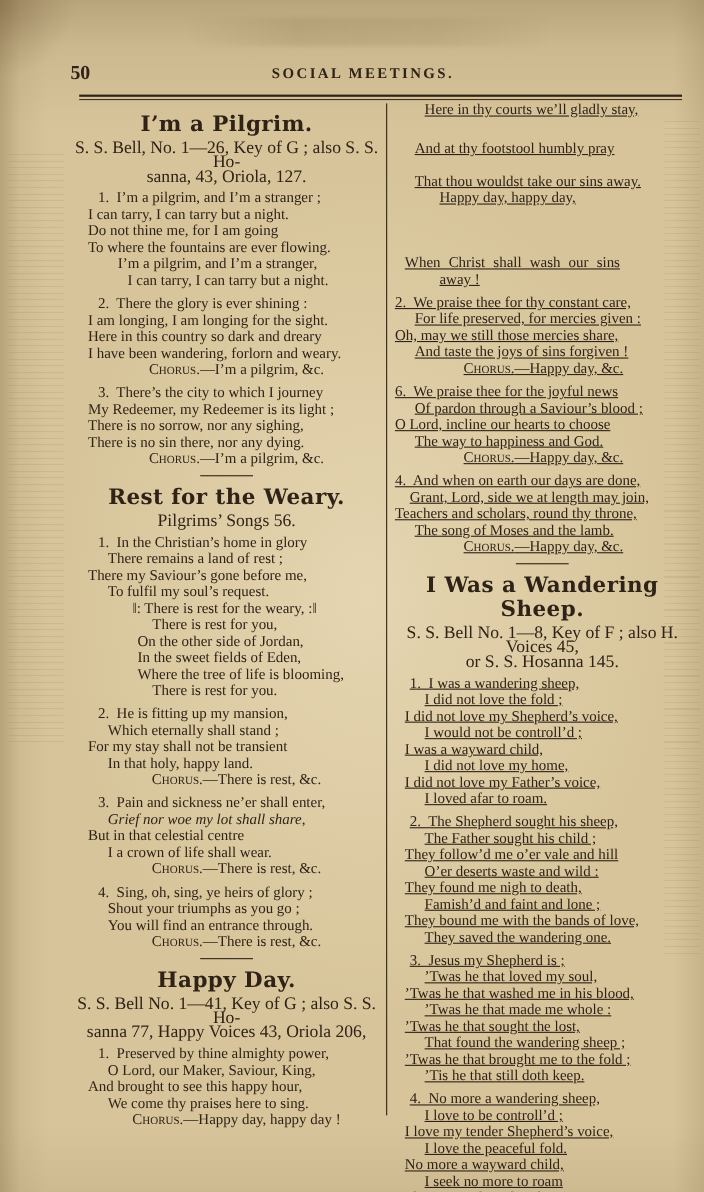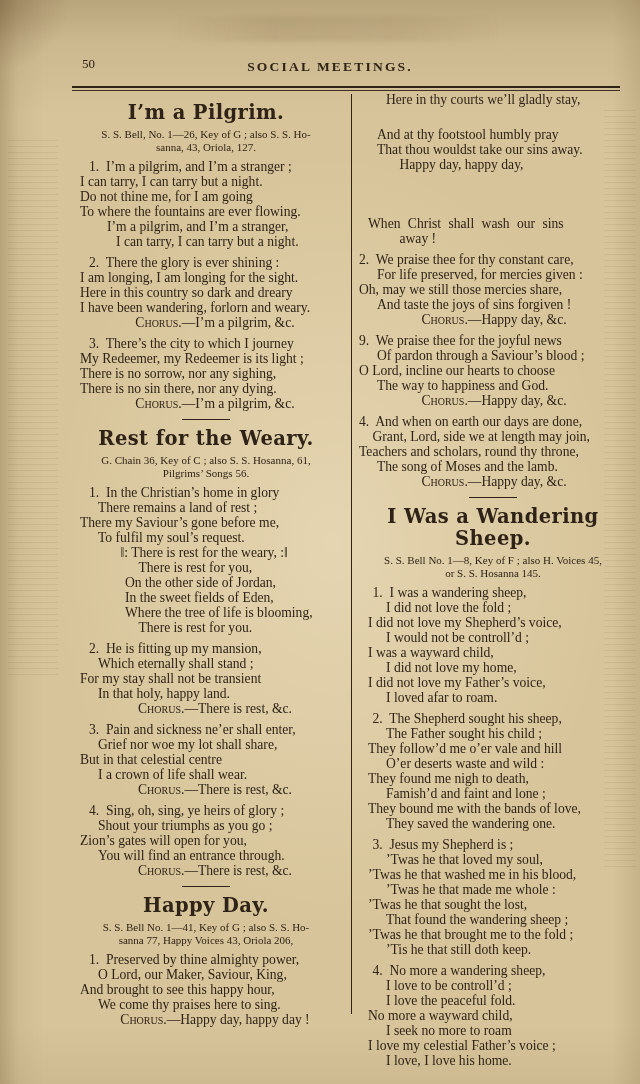--- a/index.html
+++ b/index.html
@@ -13,32 +13,32 @@
       linear-gradient(90deg, rgba(110,88,50,0.30) 0px, rgba(110,88,50,0.08) 18px, rgba(110,88,50,0) 44px),
       linear-gradient(270deg, rgba(110,88,50,0.16) 0px, rgba(110,88,50,0) 28px),
       linear-gradient(0deg, rgba(120,98,58,0.10) 0px, rgba(120,98,58,0) 60px),
       radial-gradient(ellipse 55% 45% at 52% 50%, rgba(255,246,220,0.35), rgba(255,246,220,0) 80%);
     font-family:"Liberation Serif","DejaVu Serif",serif;
     color:#2f2317;
   }
   .ghost{position:absolute;pointer-events:none;filter:blur(0.6px);}
   .ghost-staff{background:repeating-linear-gradient(180deg, rgba(105,82,45,0.10) 0 1px, rgba(105,82,45,0) 1px 6px);}
   .ghost-smudge{background:linear-gradient(90deg, rgba(105,82,45,0) 0%, rgba(105,82,45,0.13) 30%, rgba(105,82,45,0.10) 70%, rgba(105,82,45,0) 100%);filter:blur(2px);}
-  .pageno{position:absolute;left:82px;top:56px;font-size:13px;font-weight:normal;}
+  .pageno{position:absolute;left:64px;top:56px;font-size:18px;font-weight:bold;}
   .running{position:absolute;left:40px;right:20px;top:59px;text-align:center;font-size:13.5px;font-weight:bold;letter-spacing:2.2px;}
   .header-rule{position:absolute;left:72px;right:20px;top:86px;height:2px;border-top:2.3px solid #2f2317;border-bottom:1px solid #40301f;}
   .col{position:absolute;}
   .col-left{left:62px;top:94px;width:288px;}
   .col-right{left:357px;top:92px;width:272px;}
   .col-divider{position:absolute;left:350.5px;top:94px;width:1.6px;height:920px;background:#2f2317;}
   .song-title{text-align:center;font-family:"DejaVu Serif","Liberation Serif",serif;font-weight:bold;font-size:19.5px;line-height:22px;margin:8px 0 4px 0;letter-spacing:0.4px;}
-  .citation{text-align:center;font-size:11px;line-height:13px;margin:0 0 5px 0;}
+  .citation{text-align:center;font-size:16px;line-height:13px;margin:0 0 5px 0;}
   .verse{margin:0 0 6px 0;}
   .col-left .verse{padding-left:18px;}
-  .col-right .verse{padding-left:2px;}
+  .col-right .verse{padding-left:2px;text-decoration:underline;}
   .line{font-size:13.6px;line-height:15px;white-space:pre;}
   .line.chorus{text-align:center;padding-left:0 !important;}
   .chorus-label{font-variant:small-caps;}
   .song-rule{width:48px;border-top:1.7px solid #2f2317;margin:8px auto 3px auto;height:0;}
 </style>
 </head>
 <body>
 
 <div class="page">
   <div class="ghost ghost-staff" style="left:8px;top:140px;width:50px;height:540px;"></div>
@@ -73,21 +73,20 @@
       <div class="verse">
         <div class="line" style="padding-left: 9px;">3.  There’s the city to which I journey</div>
         <div class="line">My Redeemer, my Redeemer is its light ;</div>
         <div class="line">There is no sorrow, nor any sighing,</div>
         <div class="line">There is no sin there, nor any dying.</div>
         <div class="line chorus"><span class="chorus-label">Chorus.</span>—I’m a pilgrim, &amp;c.</div>
       </div>
       <div class="song-rule"></div>
       <div class="song-title">Rest for the Weary.</div>
       <div class="citation">
-        <div class="citation-line">G. Chain 36, Key of C ; also S. S. Hosanna, 61,</div>
         <div class="citation-line">Pilgrims’ Songs 56.</div>
       </div>
       <div class="verse">
         <div class="line" style="padding-left: 9px;">1.  In the Christian’s home in glory</div>
         <div class="line" style="padding-left: 18px;">There remains a land of rest ;</div>
         <div class="line">There my Saviour’s gone before me,</div>
         <div class="line" style="padding-left: 18px;">To fulfil my soul’s request.</div>
         <div class="line" style="padding-left: 40.5px;">‖: There is rest for the weary, :‖</div>
         <div class="line" style="padding-left: 58.5px;">There is rest for you,</div>
         <div class="line" style="padding-left: 45px;">On the other side of Jordan,</div>
@@ -97,29 +96,28 @@
       </div>
       <div class="verse">
         <div class="line" style="padding-left: 9px;">2.  He is fitting up my mansion,</div>
         <div class="line" style="padding-left: 18px;">Which eternally shall stand ;</div>
         <div class="line">For my stay shall not be transient</div>
         <div class="line" style="padding-left: 18px;">In that holy, happy land.</div>
         <div class="line chorus"><span class="chorus-label">Chorus.</span>—There is rest, &amp;c.</div>
       </div>
       <div class="verse">
         <div class="line" style="padding-left: 9px;">3.  Pain and sickness ne’er shall enter,</div>
-        <div class="line" style="padding-left: 18px;">Grief nor woe my lot shall share,</div>
+        <div class="line" style="padding-left: 18px; font-style: italic;">Grief nor woe my lot shall share,</div>
         <div class="line">But in that celestial centre</div>
         <div class="line" style="padding-left: 18px;">I a crown of life shall wear.</div>
         <div class="line chorus"><span class="chorus-label">Chorus.</span>—There is rest, &amp;c.</div>
       </div>
       <div class="verse">
         <div class="line" style="padding-left: 9px;">4.  Sing, oh, sing, ye heirs of glory ;</div>
         <div class="line" style="padding-left: 18px;">Shout your triumphs as you go ;</div>
-        <div class="line">Zion’s gates will open for you,</div>
         <div class="line" style="padding-left: 18px;">You will find an entrance through.</div>
         <div class="line chorus"><span class="chorus-label">Chorus.</span>—There is rest, &amp;c.</div>
       </div>
       <div class="song-rule"></div>
       <div class="song-title">Happy Day.</div>
       <div class="citation">
         <div class="citation-line">S. S. Bell No. 1—41, Key of G ; also S. S. Ho-</div>
         <div class="citation-line">sanna 77, Happy Voices 43, Oriola 206,</div>
       </div>
       <div class="verse">
@@ -128,34 +126,34 @@
         <div class="line">And brought to see this happy hour,</div>
         <div class="line" style="padding-left: 18px;">We come thy praises here to sing.</div>
         <div class="line chorus"><span class="chorus-label">Chorus.</span>—Happy day, happy day !</div>
       </div>
     </div>
   <div class="col-divider"></div>
   <div class="col col-right" id="col-right">
       <div class="verse">
         <div class="line" style="padding-left: 27px;">Here in thy courts we’ll gladly stay,</div>
         <div class="line" style="padding-left: 18px; margin-top: 20px;">And at thy footstool humbly pray</div>
-        <div class="line" style="padding-left: 18px;">That thou wouldst take our sins away.</div>
+        <div class="line" style="padding-left: 18px; margin-top: 15px;">That thou wouldst take our sins away.</div>
         <div class="line" style="padding-left: 40.5px;">Happy day, happy day,</div>
         <div class="line" style="padding-left: 9px; word-spacing: 4px; margin-top: 44px;">When Christ shall wash our sins</div>
         <div class="line" style="padding-left: 40.5px;">away !</div>
       </div>
       <div class="verse">
         <div class="line">2.  We praise thee for thy constant care,</div>
         <div class="line" style="padding-left: 18px;">For life preserved, for mercies given :</div>
         <div class="line">Oh, may we still those mercies share,</div>
         <div class="line" style="padding-left: 18px;">And taste the joys of sins forgiven !</div>
         <div class="line chorus"><span class="chorus-label">Chorus.</span>—Happy day, &amp;c.</div>
       </div>
       <div class="verse">
-        <div class="line">9.  We praise thee for the joyful news</div>
+        <div class="line">6.  We praise thee for the joyful news</div>
         <div class="line" style="padding-left: 18px;">Of pardon through a Saviour’s blood ;</div>
         <div class="line">O Lord, incline our hearts to choose</div>
         <div class="line" style="padding-left: 18px;">The way to happiness and God.</div>
         <div class="line chorus"><span class="chorus-label">Chorus.</span>—Happy day, &amp;c.</div>
       </div>
       <div class="verse">
         <div class="line">4.  And when on earth our days are done,</div>
         <div class="line" style="padding-left: 13.5px;">Grant, Lord, side we at length may join,</div>
         <div class="line">Teachers and scholars, round thy throne,</div>
         <div class="line" style="padding-left: 18px;">The song of Moses and the lamb.</div>
@@ -193,20 +191,21 @@
         <div class="line" style="padding-left: 9px;">’Twas he that washed me in his blood,</div>
         <div class="line" style="padding-left: 27px;">’Twas he that made me whole :</div>
         <div class="line" style="padding-left: 9px;">’Twas he that sought the lost,</div>
         <div class="line" style="padding-left: 27px;">That found the wandering sheep ;</div>
         <div class="line" style="padding-left: 9px;">’Twas he that brought me to the fold ;</div>
         <div class="line" style="padding-left: 27px;">’Tis he that still doth keep.</div>
       </div>
       <div class="verse">
         <div class="line" style="padding-left: 13.5px;">4.  No more a wandering sheep,</div>
         <div class="line" style="padding-left: 27px;">I love to be controll’d ;</div>
+        <div class="line" style="padding-left: 9px;">I love my tender Shepherd’s voice,</div>
         <div class="line" style="padding-left: 27px;">I love the peaceful fold.</div>
         <div class="line" style="padding-left: 9px;">No more a wayward child,</div>
         <div class="line" style="padding-left: 27px;">I seek no more to roam</div>
         <div class="line" style="padding-left: 9px;">I love my celestial Father’s voice ;</div>
         <div class="line" style="padding-left: 27px;">I love, I love his home.</div>
       </div>
     </div>
 </div>
 
 </body></html>

